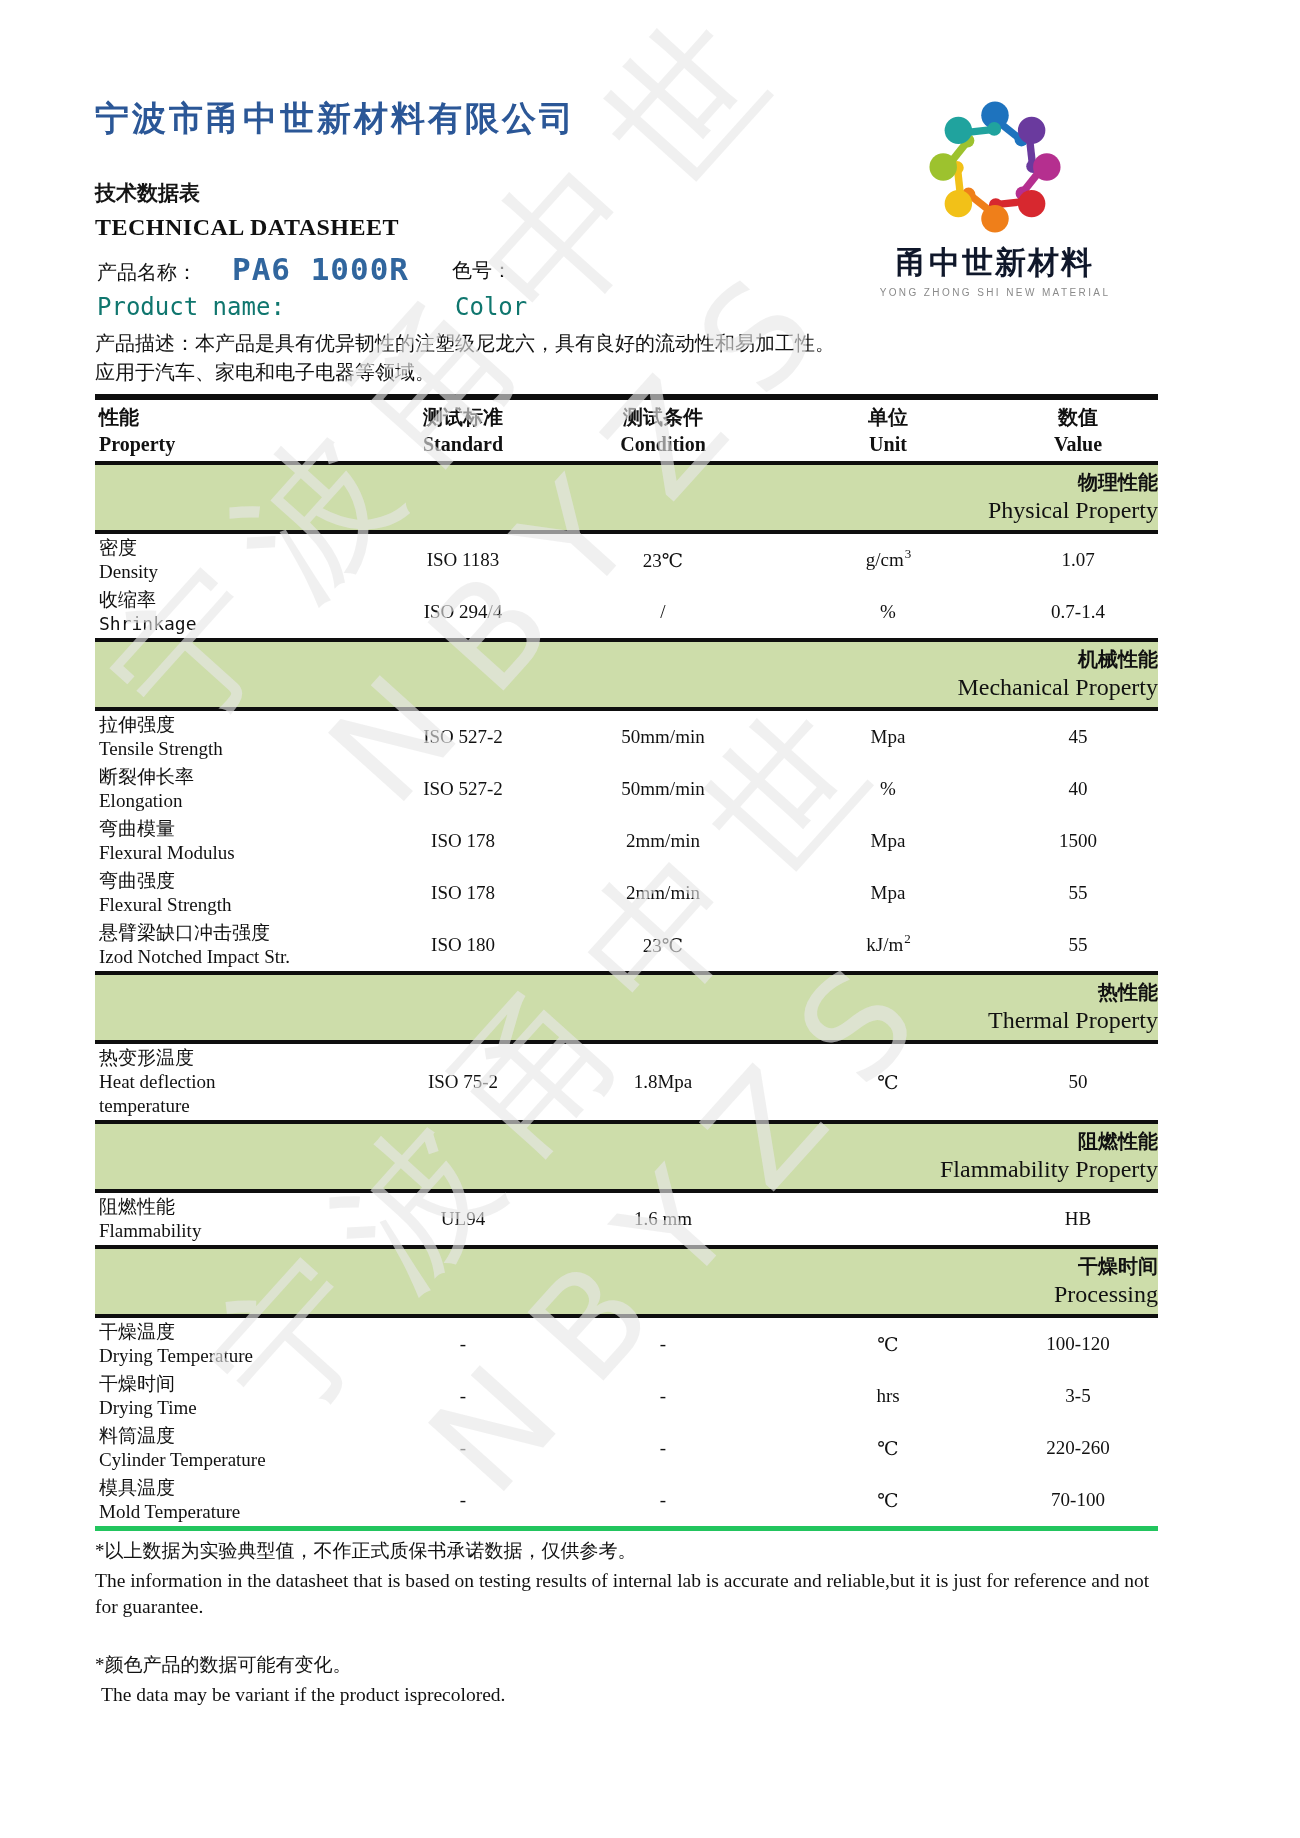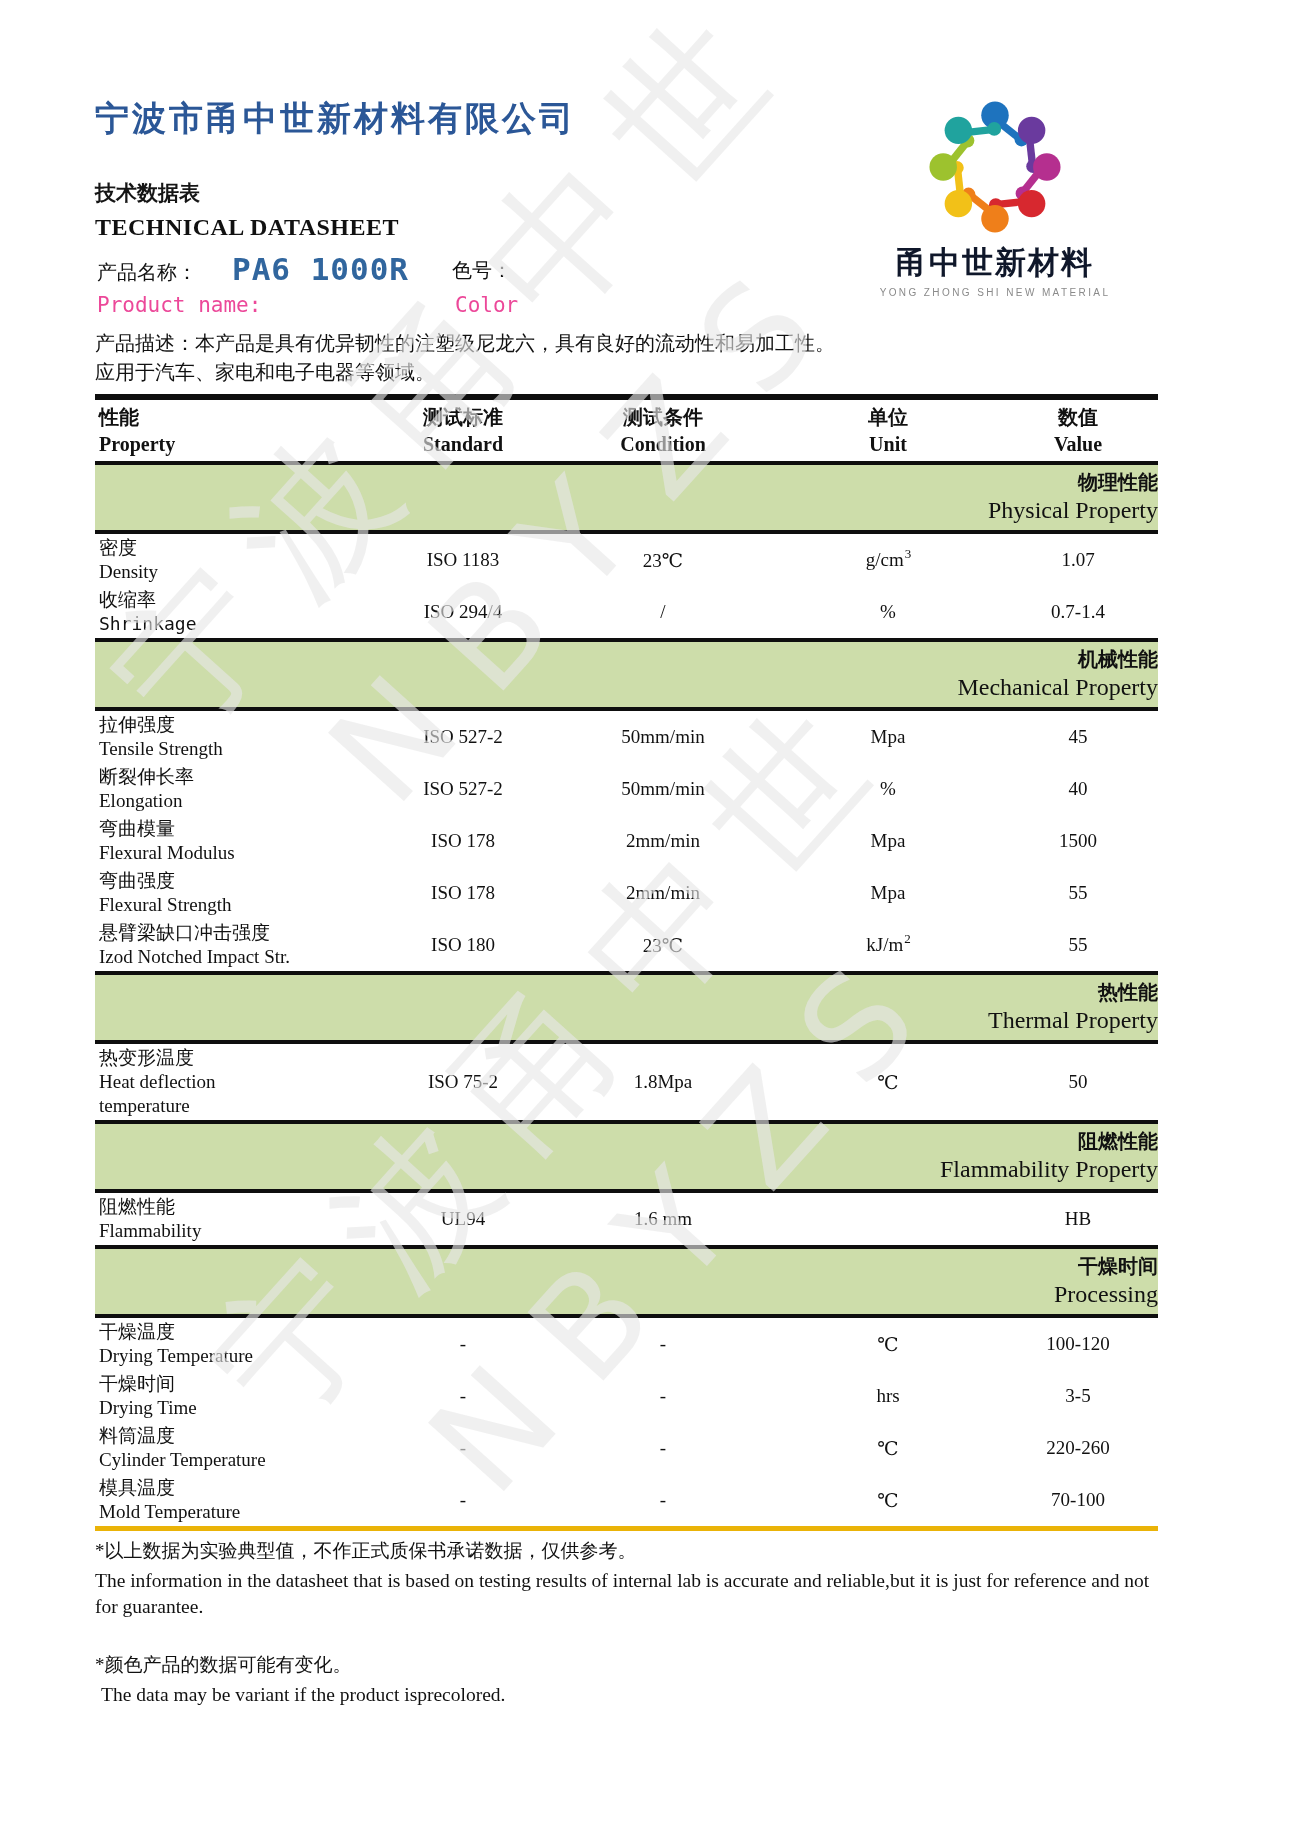--- a/index.html
+++ b/index.html
@@ -27,21 +27,21 @@
   .product-line { position:relative; margin-top:10px; height:42px; }
   .p-label-cn { position:absolute; left:2px; top:8px; font-size:20px; }
   .p-name-value {
     position:absolute; left:137px; top:0;
     font-family:"DejaVu Sans Mono","Liberation Mono",monospace;
     font-size:31px; font-weight:bold; color:var(--blue2,#31669e); letter-spacing:1px;
   }
   .p-color-cn { position:absolute; left:357px; top:6px; font-size:20px; }
   .product-line2 { position:relative; height:30px; }
   .p-label-en, .p-color-en {
-    font-family:"DejaVu Sans Mono","Liberation Mono",monospace; font-size:21px; color:#ec4899;
+    font-family:"DejaVu Sans Mono","Liberation Mono",monospace; font-size:24px; color:#0f766e;
   }
   .p-label-en { position:absolute; left:2px; top:0; }
   .p-color-en { position:absolute; left:360px; top:0; }
 
   .desc { margin-top:6px; font-size:20px; line-height:29px; }
 
   
   .dtable { margin-top:7px; width:1063px; border-top:6px solid #0e0e0e; }
   .thead, .trow { display:grid; grid-template-columns:283px 170px 230px 220px 160px; }
   .thead { border-bottom:4px solid #0e0e0e; padding:4px 0 5px 0; }
@@ -50,21 +50,21 @@
   .h-cn { font-family:"DejaVu Sans",sans-serif; font-size:20px; font-weight:bold; }
   .h-en { font-size:20px; font-weight:bold; margin-top:2px; }
 
   .banner { background:var(--green,#cdddaa); border-bottom:4px solid #0e0e0e; padding:4px 0 6px 4px;text-align:right; }
   .b-cn { font-family:"DejaVu Sans",sans-serif; font-size:20px; font-weight:bold; }
   .b-en { font-size:24px; font-weight:normal; margin-top:1px; }
 
   .trow { min-height:48px; padding:2px 0; }
   .trow.tall { min-height:68px; }
   .trow.sec-end { border-bottom:4px solid #0e0e0e; }
-  .trow.table-end { border-bottom:5px solid #eab308; }
+  .trow.table-end { border-bottom:5px solid #22c55e; }
   .c-prop { display:flex; flex-direction:column; justify-content:center; padding-left:4px; }
   .p-cn { font-size:19px; line-height:24px; }
   .p-en { font-size:19px; line-height:24px; white-space:pre-line; }
   .p-en.mono { font-family:"DejaVu Sans Mono","Liberation Mono",monospace; font-size:18px; }
   .c-mid { display:flex; align-items:center; justify-content:center; font-size:19px; text-align:center; }
   .c-mid sup { font-size:13px; line-height:1; position:relative; top:-7px; left:1px; }
 
   
   .foot { width:1070px; }
   .fn-cn { margin-top:7px; font-size:19px; }

